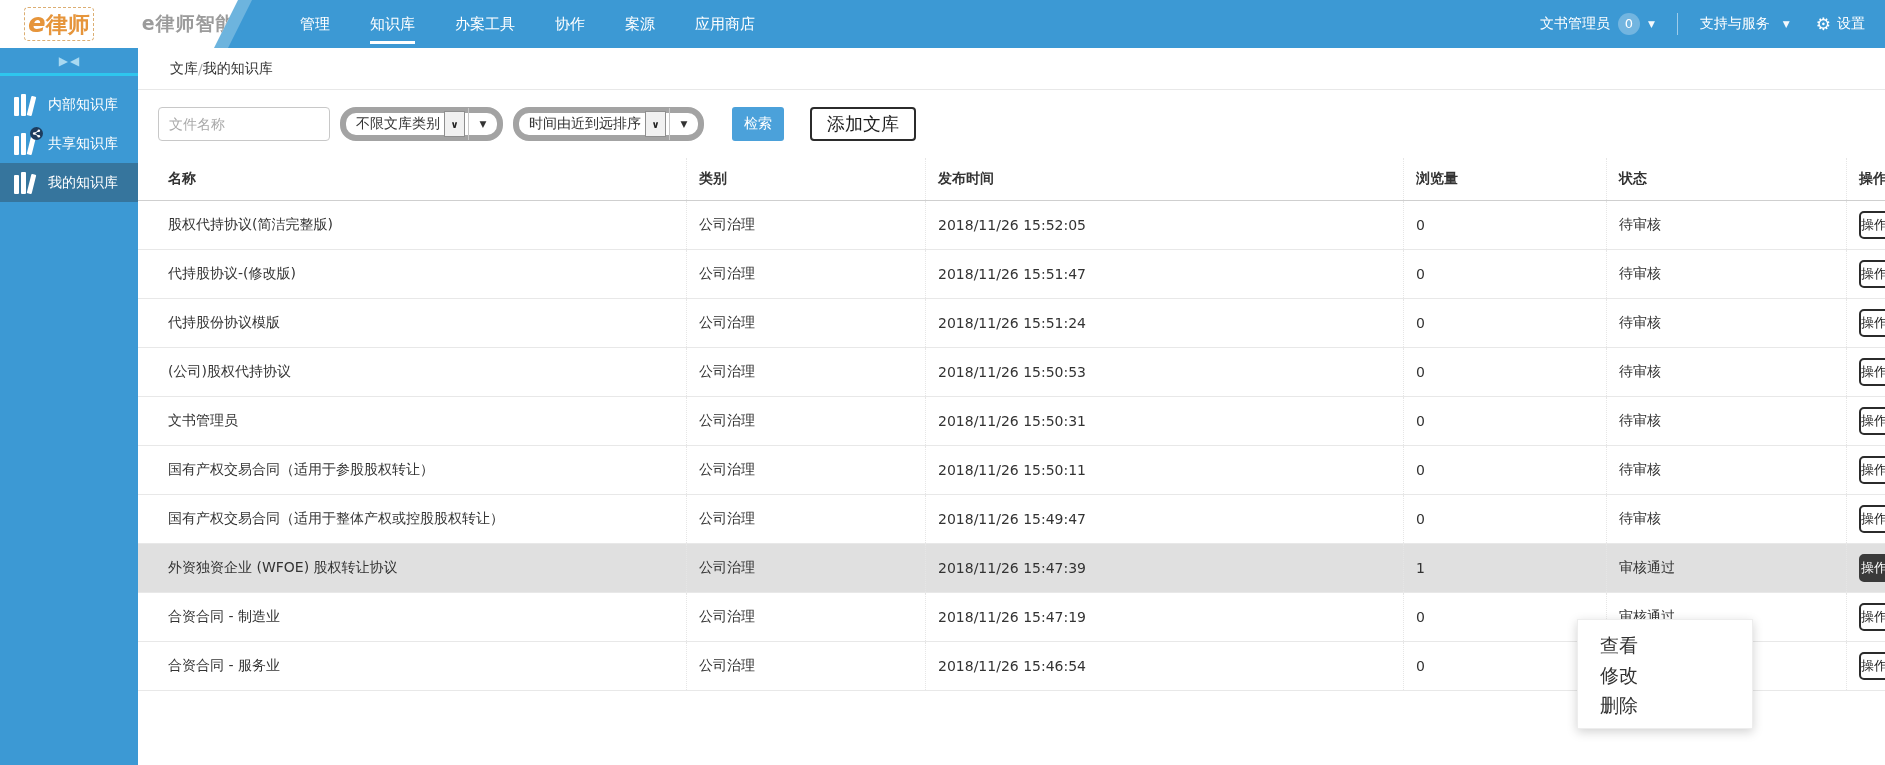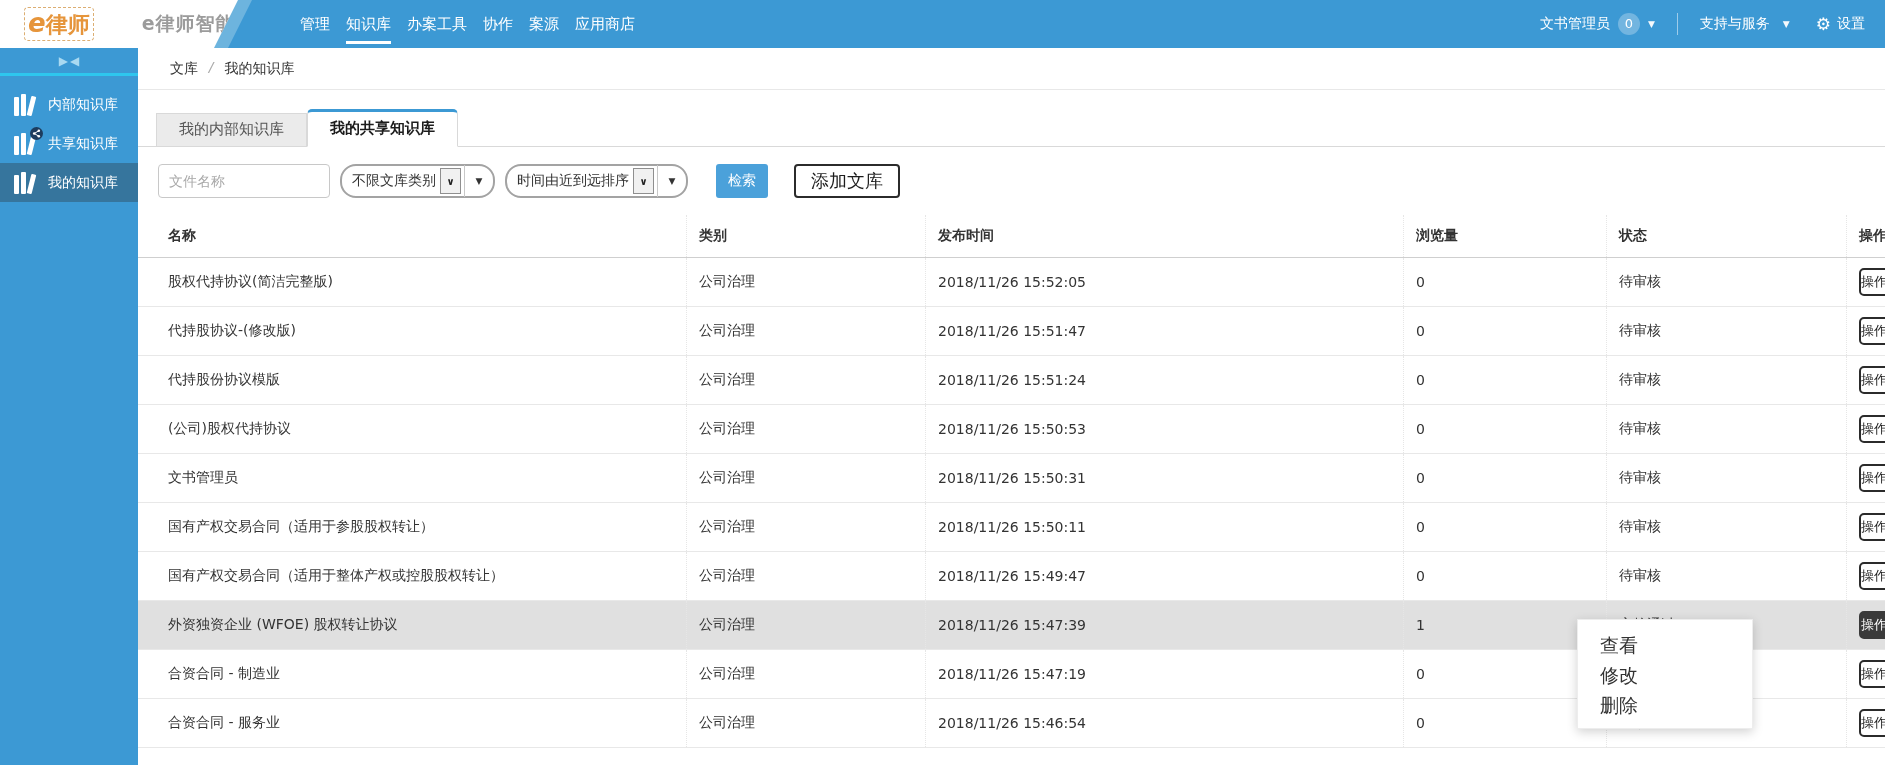--- a/index.html
+++ b/index.html
@@ -12,53 +12,53 @@
   
   .header { position:absolute; top:0; left:0; width:1885px; height:48px; background:#3c99d4; display:flex; align-items:center; z-index:5; }
   .logo-stripe { position:absolute; left:0; top:0; width:252px; height:48px; background:#6db4de;
     clip-path:polygon(0 0,252px 0,228px 48px,0 48px); }
   .logo-area { position:absolute; left:0; top:0; width:238px; height:48px; background:#fff;
     clip-path:polygon(0 0,238px 0,214px 48px,0 48px);
     display:flex; align-items:center; padding-left:24px;gap:40px; }
   .logo-mark { color:#e6953b; font-weight:bold; font-size:22px; border:1px dashed #dcae72; border-radius:4px; padding:0 3px; margin-right:8px; white-space:nowrap; }
   .logo-mark .e { font-style:italic; font-size:26px; }
   .app-title { color:#9b9b9b; font-weight:bold; font-size:19px; letter-spacing:1px; white-space:nowrap; }
-  .main-nav { display:flex; gap:16px; margin-left:300px; }
+  .main-nav { display:flex; gap:40px; margin-left:300px; }
   .nav-item { color:#fff; font-size:15px; position:relative; padding:4px 0; cursor:pointer; white-space:nowrap; }
   .nav-item.active::after { content:""; position:absolute; left:0; right:0; bottom:-6px; height:3px; background:#fff; }
   .header-right { margin-left:auto; display:flex; align-items:center; color:#fff; font-size:14px; padding-right:20px; }
   .user-name { white-space:nowrap; }
   .user-badge { width:22px; height:22px; border-radius:50%; background:rgba(255,255,255,.28); text-align:center; line-height:22px; font-size:13px; margin:0 8px; }
   .caret { font-size:9px; opacity:.95; }
   .hdr-divider { width:1px; height:22px; background:rgba(255,255,255,.5); margin:0 22px; }
   .support-label { margin-right:13px; white-space:nowrap; }
   .gear { font-size:17px; margin:0 6px 0 26px; }
   
   .sidebar { position:absolute; left:0; top:48px; width:138px; height:717px; background:#3c99d4; }
   .collapse-bar { height:25px; display:flex; align-items:center; justify-content:center; gap:2px; color:#a9d9f1; font-size:12px; cursor:pointer; }
   .cyan-line { height:3px; background:#2ec6ee; }
   .side-items { margin-top:9px; }
   .side-item { height:39px; display:flex; align-items:center; padding-left:13px; gap:8px; color:#fff; font-size:14px; cursor:pointer; white-space:nowrap; }
   .side-item.active { background:#36759d; }
   .side-icon { position:relative; width:27px; height:24px; flex:0 0 27px; }
   .icon-badge { position:absolute; right:-3px; top:-5px; }
   
   .main { position:absolute; left:138px; top:48px; width:1747px; height:717px; background:#fff; }
-  .breadcrumb { height:42px; display:flex; align-items:center; gap:9px; padding-left:32px; font-size:14px; border-bottom:1px solid #e8e8e8;font-family:Liberation Mono, monospace; }
+  .breadcrumb { height:42px; display:flex; align-items:center; padding-left:32px; font-size:14px; border-bottom:1px solid #e8e8e8; }
   .crumb-sep { color:#aaa; }
   .crumb-link { color:#333; cursor:pointer; }
   
   .tabbar { height:57px; display:flex; align-items:flex-end; padding-left:18px; border-bottom:1px solid #d9d9d9; }
   .tab { height:33px; line-height:31px; padding:0 22px; background:#ebebeb; border:1px solid #d9d9d9; border-bottom:none; color:#555; font-size:15px; cursor:pointer; white-space:nowrap; }
   .tab.active { background:#fff; height:38px; line-height:33px; border-top:3px solid #3c99d4; border-radius:5px 5px 0 0; font-weight:bold; color:#1d1d1d; margin-bottom:-1px; border-bottom:1px solid #fff; z-index:2; position:relative; }
   
   .filterbar { height:68px; display:flex; align-items:center; padding-left:20px; }
   .name-input { width:172px; height:34px; border:1px solid #c8c8c8; border-radius:4px; padding:0 10px; font-size:14px; color:#333; outline:none; font-family:inherit; }
   .name-input::placeholder { color:#a9a9a9; }
-  .select-group { display:flex; align-items:center; height:34px; border:2px solid #a3a3a3; border-radius:16px; margin-left:10px; background:#fff; cursor:pointer; }
+  .select-group { display:flex; align-items:center; height:34px; border:6px solid #a3a3a3; border-radius:16px; margin-left:10px; background:#fff; cursor:pointer; }
   .select-text { padding:0 4px 0 10px; font-size:14px; white-space:nowrap; }
   .native-arrow { width:21px; height:26px; border:1px solid #8f8f8f; background:#f1f1f1; display:flex; align-items:center; justify-content:center; font-size:10px; font-weight:bold; color:#222; }
   .sel-divider { width:1px; height:32px; background:#c8c8c8; margin-left:3px; }
   .caret-cell { width:28px; text-align:center; font-size:9px; color:#333; }
   .search-btn { width:52px; height:34px; margin-left:28px; background:#4ba1da; border:none; border-radius:3px; color:#fff; font-size:14px; cursor:pointer; font-family:inherit; }
   .add-btn { height:34px; margin-left:26px; padding:0 15px; background:#fff; border:2px solid #2b2b2b; border-radius:4px; color:#1d1d1d; font-size:18px; cursor:pointer; font-family:inherit; }
   
   .thead, .trow { display:grid; grid-template-columns:529px 220px 459px 184px 221px 1fr; align-items:center;gap:19px; }
   .thead { height:43px; font-weight:bold; font-size:14px; border-bottom:1px solid #cfcfcf; }
   .trow { height:49px; border-bottom:1px solid #e8e8e8; font-size:14px; background:#fff; }
@@ -141,24 +141,20 @@
     </div>
 </div>
 
 <div class="main">
   <div class="breadcrumb">
     <span class="crumb-link">文库</span>
     <span class="crumb-sep">/</span>
     <span>我的知识库</span>
   </div>
 
-  <div class="tabbar">
-      <div class="tab">我的内部知识库</div>
-      <div class="tab active">我的共享知识库</div>
-    </div>
 
   <div class="filterbar">
     <input class="name-input" type="text" placeholder="文件名称" style="">
     <div class="select-group">
       <span class="select-text">不限文库类别</span>
       <span class="native-arrow">∨</span>
       <span class="sel-divider"></span>
       <span class="caret-cell">▼</span>
     </div>
     <div class="select-group">

